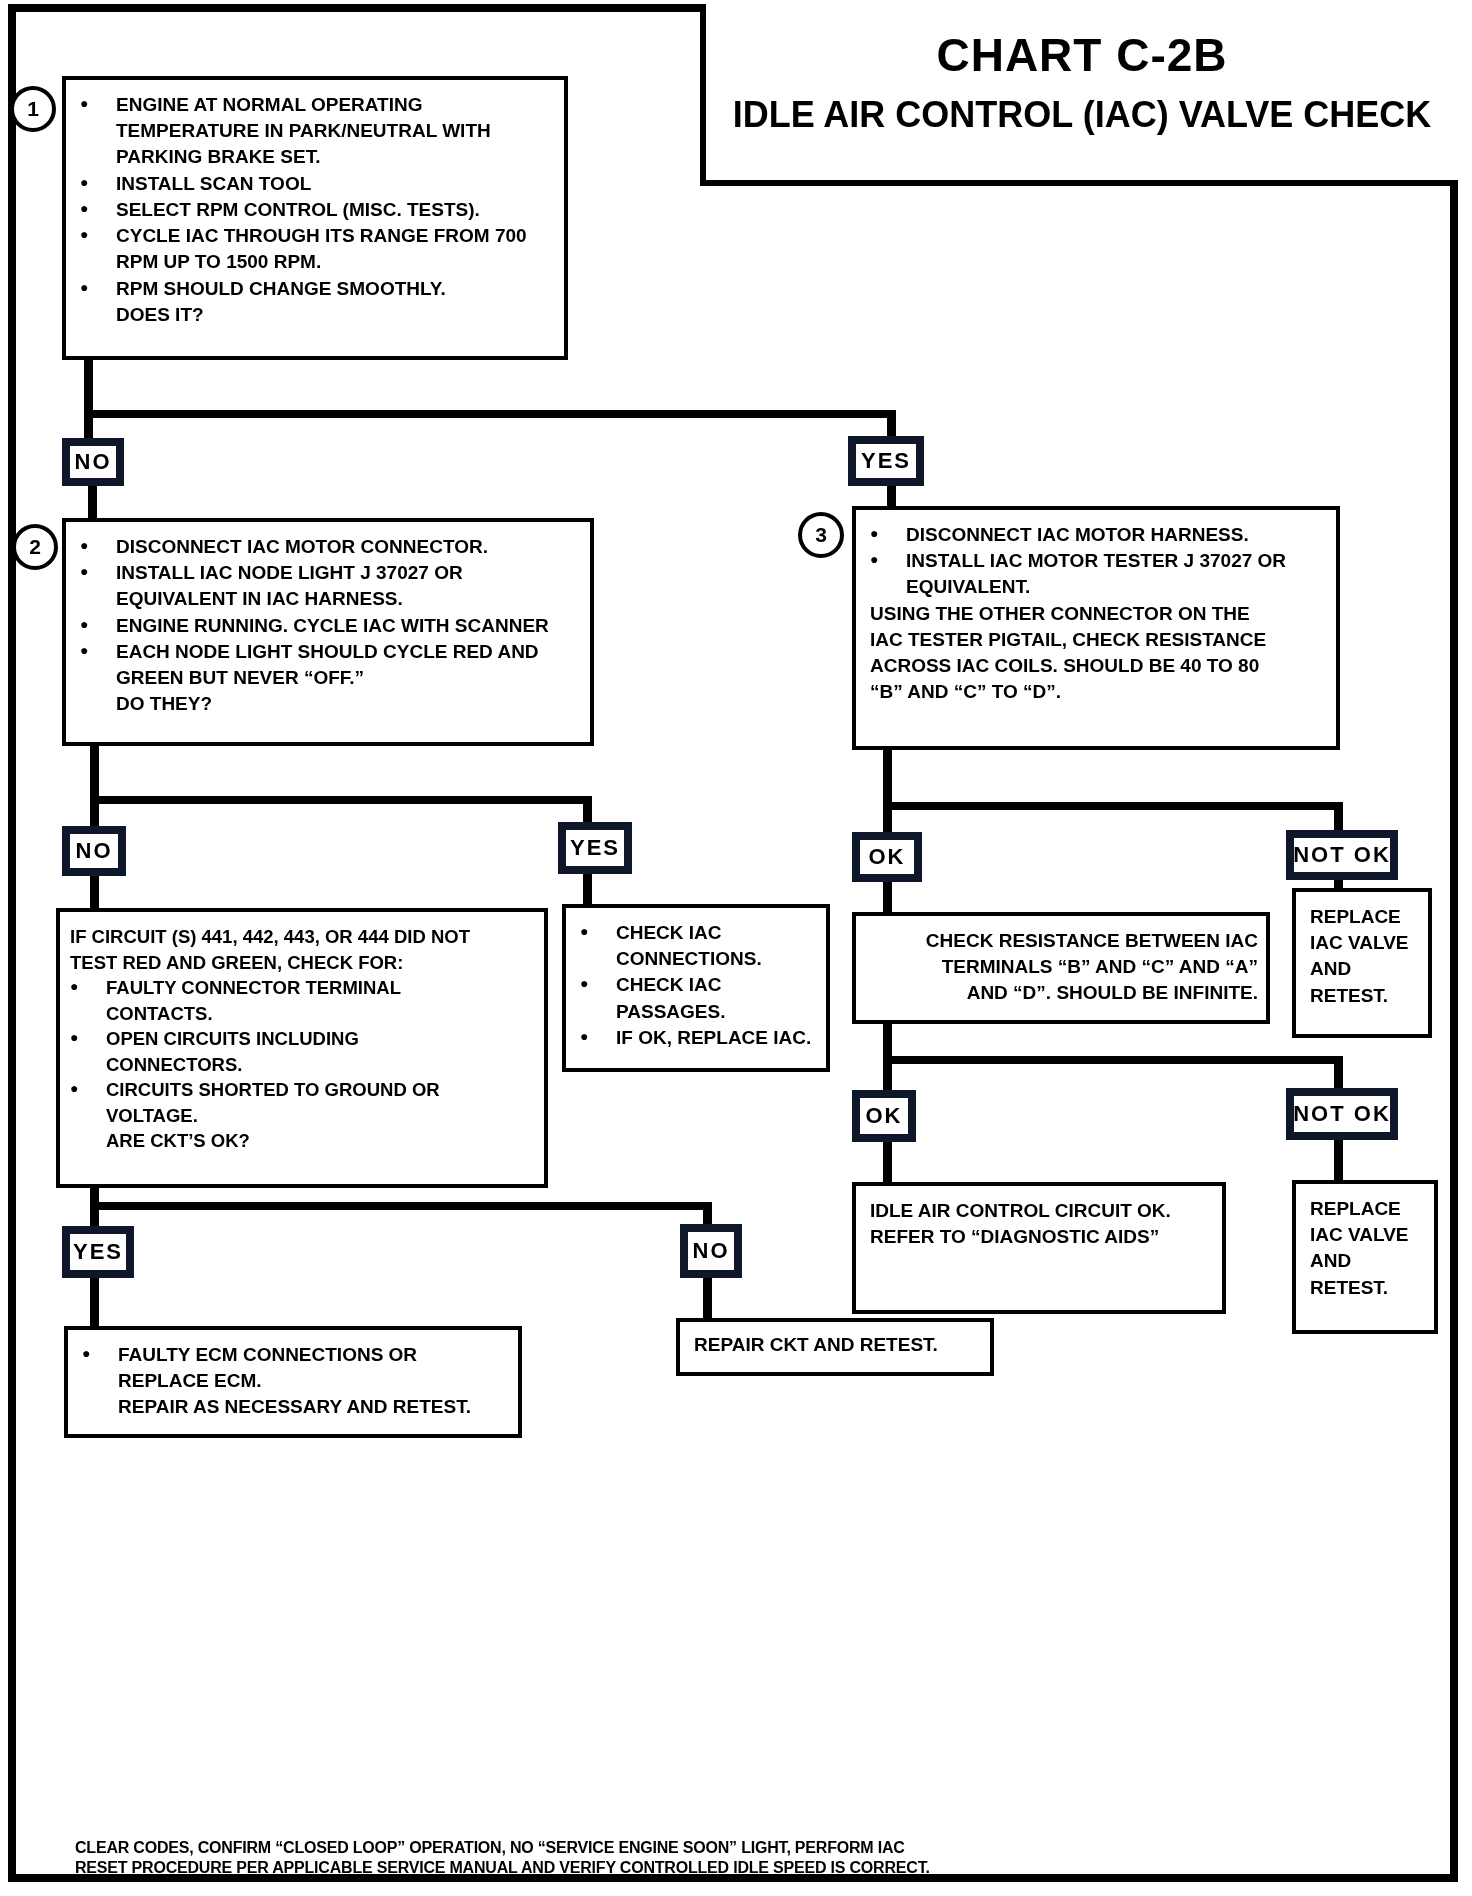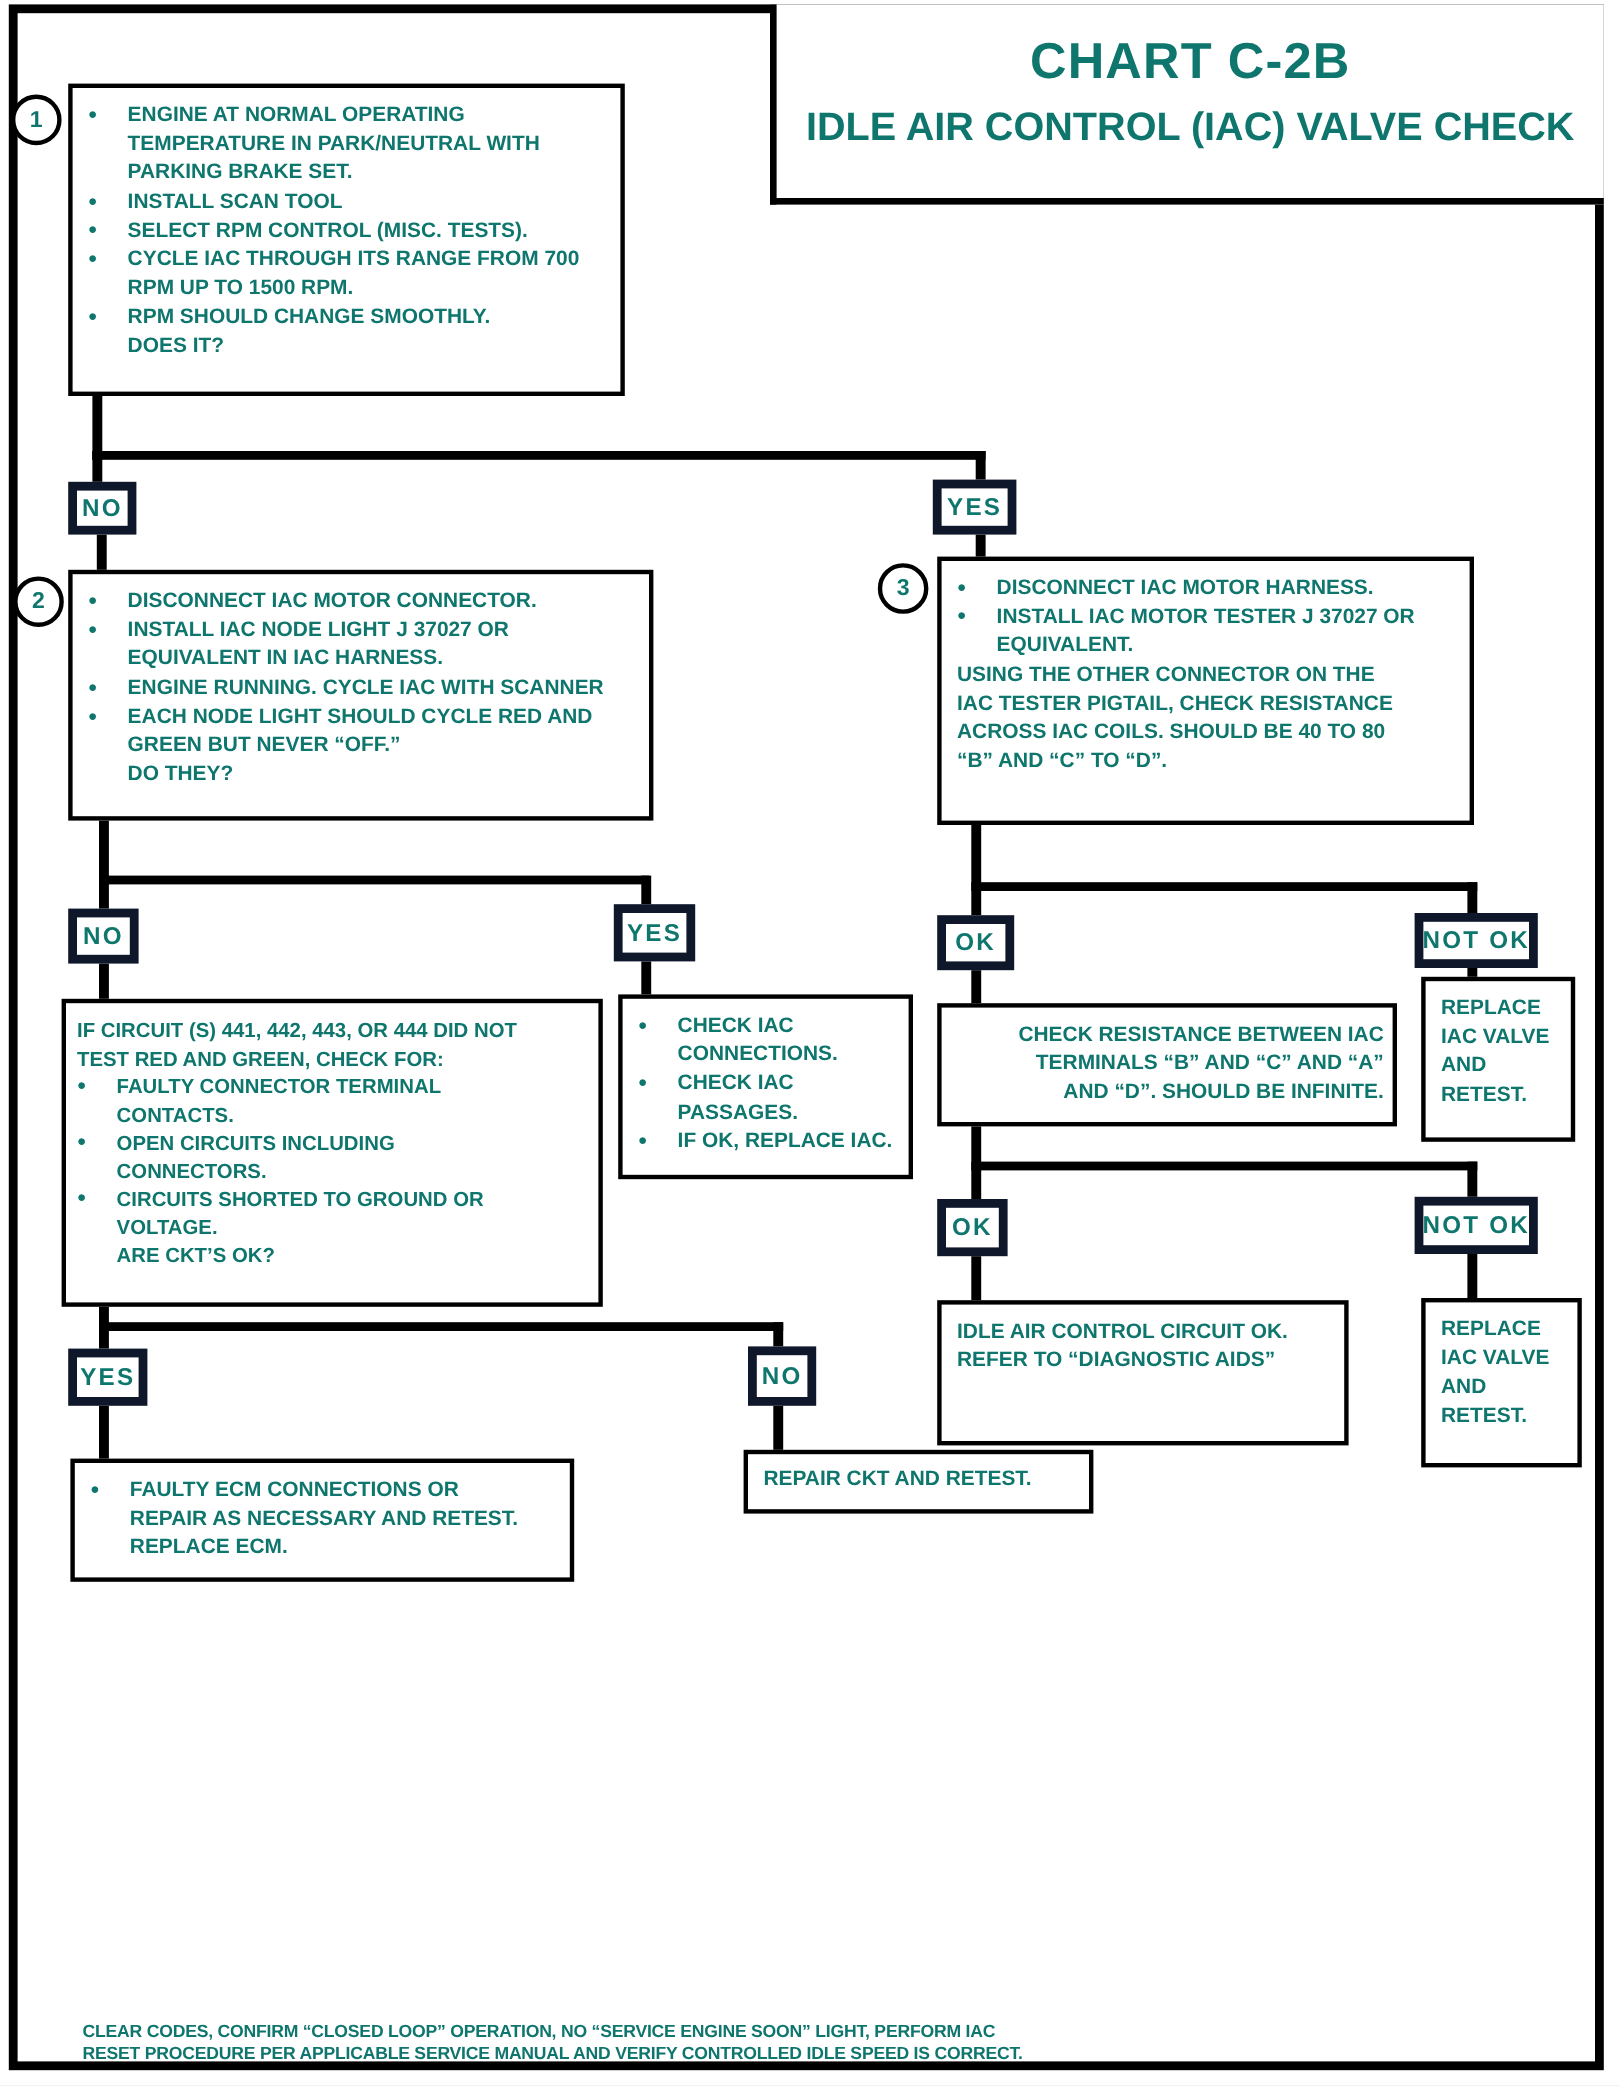--- a/index.html
+++ b/index.html
@@ -1,17 +1,17 @@
 <!DOCTYPE html>
 <html><head>
 <meta charset="utf-8">
 <style>
   html,body{margin:0;padding:0;background:#e8e8e8;}
   .page{position:relative;width:1472px;height:1896px;background:#ffffff;
-        font-family:"Liberation Sans", sans-serif;color:#0f766e;overflow:hidden;}
+        font-family:"Liberation Sans", sans-serif;color:#000000;overflow:hidden;}
   .frame{position:absolute;left:8px;top:4px;width:1450px;height:1878px;
          border:8px solid #000;box-sizing:border-box;}
   .titlebox{position:absolute;left:700px;top:4px;width:758px;height:182px;
             border-left:6px solid #000;border-bottom:6px solid #000;box-sizing:border-box;
             background:#fff;}
   .t1{font-size:46px;font-weight:700;text-align:center;margin-top:24px;letter-spacing:1px;}
   .t2{font-size:36px;font-weight:700;text-align:center;margin-top:12px;letter-spacing:0px;}
   .box{position:absolute;border:4px solid #000;box-sizing:border-box;background:#fff;
        font-size:19px;font-weight:700;line-height:1.38;padding:12px 8px 10px 14px;}
   .dec{position:absolute;border:8px solid #0f172a;box-sizing:border-box;background:#fff;
@@ -343,25 +343,25 @@
 
   <div class="box" style="left:64px;top:1326px;width:458px;height:112px;">
     <div>
 
     <div class="li k-b">
           <span class="bul">●</span>
           <span class="txt">FAULTY ECM CONNECTIONS OR</span>
         </div>
         <div class="li k-c">
           <span class="bul"></span>
+          <span class="txt">REPLACE ECM.</span>
+        </div>
+        <div class="li k-c">
+          <span class="bul"></span>
           <span class="txt">REPAIR AS NECESSARY AND RETEST.</span>
-        </div>
-        <div class="li k-c">
-          <span class="bul"></span>
-          <span class="txt">REPLACE ECM.</span>
         </div>
       </div>
   </div>
 
   <div class="box" style="left:676px;top:1318px;width:318px;height:58px;padding-top:10px;">
     <div>
 
     <div class="li k-f">
           <span class="bul"></span>
           <span class="txt">REPAIR CKT AND RETEST.</span>

